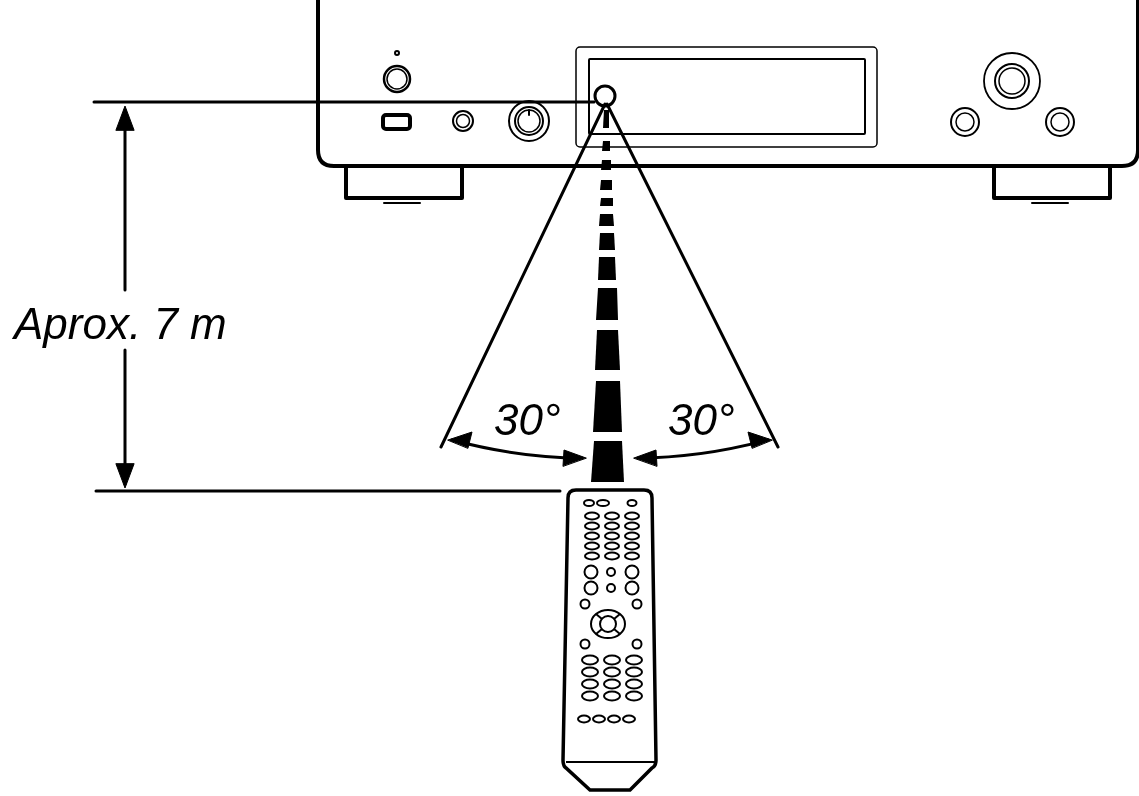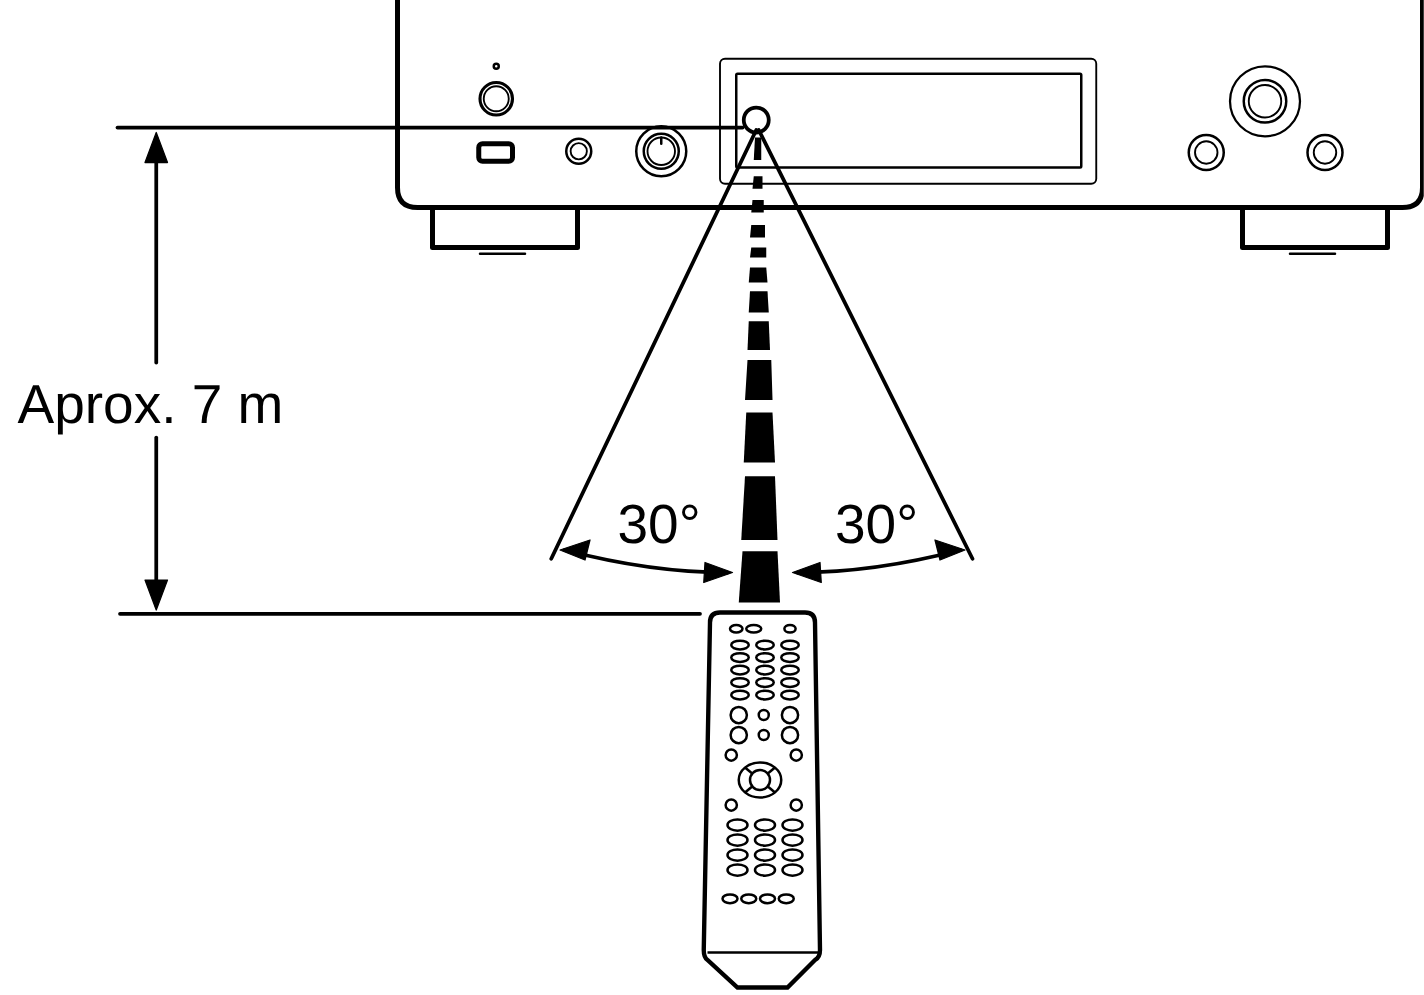--- a/index.html
+++ b/index.html
@@ -1,18 +1,18 @@
 <!DOCTYPE html>
 <html><head>
   <meta charset="utf-8">
   <style>
     html, body { margin: 0; padding: 0; background: #ffffff; }
     body { width: 1139px; height: 796px; position: relative; overflow: hidden; }
     svg { position: absolute; left: 0; top: 0; }
-    .label { position: absolute; font-family: "Liberation Sans", sans-serif; color: #000; white-space: nowrap; line-height: 1; }
+    .label { position: absolute; font-family: "Liberation Sans", sans-serif; color: #000; white-space: nowrap; line-height: 1; font-style: italic; }
     #dist-label { left: 14px; top: 300px; font-size: 44px; background: #fff; padding: 2px 0; }
     #angle-left { left: 494px; top: 398px; font-size: 44px; }
     #angle-right { left: 668px; top: 398px; font-size: 44px; }
   </style>
 </head>
 <body>
 
 <svg width="1139" height="796" viewBox="0 0 1139 796">
   <g fill="none" stroke="#000" stroke-linecap="round" stroke-linejoin="round">
 

